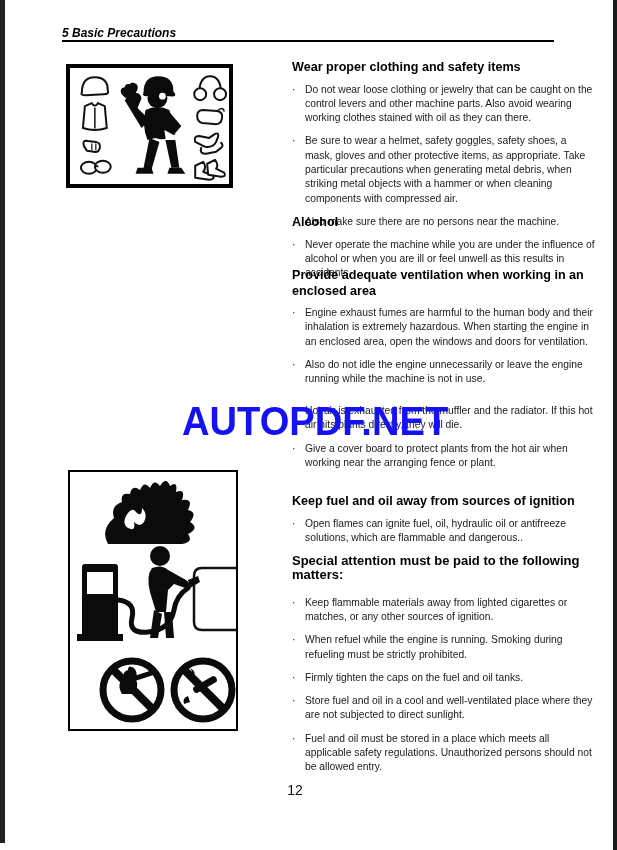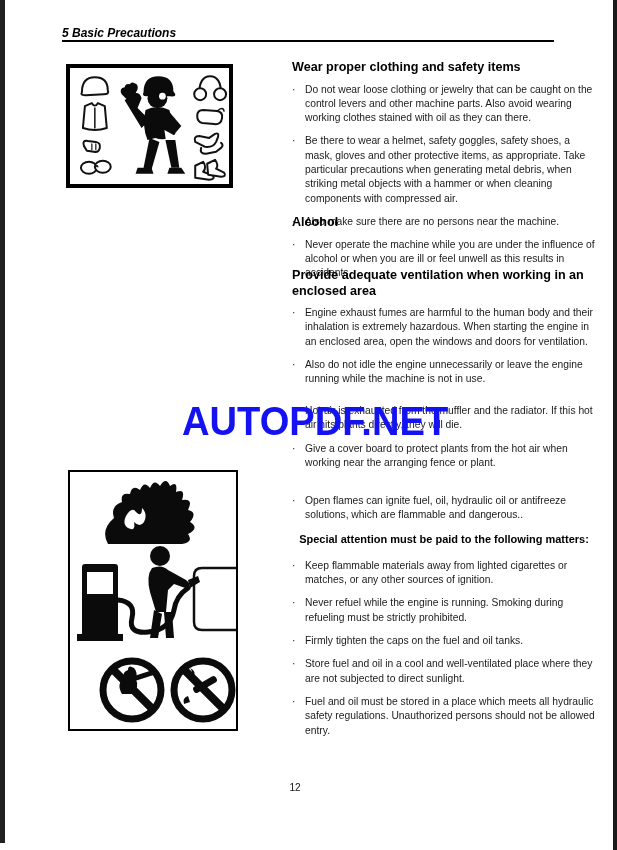--- a/index.html
+++ b/index.html
@@ -19,32 +19,32 @@
   .pict1{position:absolute;left:66px;top:64px;width:167px;height:124px;border:4px solid #000;background:#fff;box-sizing:border-box;}
   .pict2{position:absolute;left:68px;top:470px;width:170px;height:261px;border:2px solid #000;background:#fff;box-sizing:border-box;}
   .pict1 svg,.pict2 svg{display:block;width:100%;height:100%;}
 
   
   .sec{position:absolute;left:252px;width:304px;margin-left:40px;}
   .sec h2{margin:0 0 7px 0;font-size:12.6px;line-height:15.5px;font-weight:bold;color:#000;letter-spacing:0;}
   .bullet{display:flex;margin:0 0 9px 0;}
   .bullet .bm{flex:0 0 13px;font-size:10.3px;line-height:14.3px;color:#1a1a1a;}
   .bullet p{margin:0;font-size:10.3px;line-height:14.3px;color:#1a1a1a;}
-  .note{margin:3px 0 13px 0;font-size:11px;line-height:14.3px;font-weight:bold;color:#000;text-align:center;}
+  .note{margin:3px 0 13px 0;font-size:13px;line-height:14.3px;font-weight:bold;color:#000;}
 
   .s1{top:60px;} .s2{top:215px;} .s3{top:268px;} .s4{top:404px;} .s5{top:494px;}
 
   
   .watermark{
     position:absolute;left:182px;top:398px;z-index:6;
     font-size:41px;font-weight:bold;letter-spacing:0px;white-space:nowrap;
     transform:scaleX(0.93);transform-origin:left top;
   }
 
-  .pageno{position:absolute;top:782px;left:0;width:590px;text-align:center;font-size:10px;color:#111;}
+  .pageno{position:absolute;top:782px;left:0;width:590px;text-align:center;font-size:14px;color:#111;}
 </style>
 </head>
 <body>
 
 <div class="scan-bar-left"></div>
 <div class="scan-bar-right"></div>
 
 <div class="hdr">5 Basic Precautions</div>
 <div class="hdr-rule"></div>
 
@@ -154,21 +154,21 @@
 </div>
 
 <section class="sec s1">
   <h2>Wear proper clothing and safety items</h2>
   <div class="bullet">
     <span class="bm">·</span>
     <p>Do not wear loose clothing or jewelry that can be caught on the control levers and other machine parts. Also avoid wearing working clothes stained with oil as they can there.</p>
   </div>
   <div class="bullet">
     <span class="bm">·</span>
-    <p>Be there to wear a helmet, safety goggles, safety shoes, a mask, gloves and other protective items, as appropriate. Take particular precautions when generating metal debris, when striking metal objects with a hammer or when cleaning components with compressed air.</p>
+    <p>Be sure to wear a helmet, safety goggles, safety shoes, a mask, gloves and other protective items, as appropriate. Take particular precautions when generating metal debris, when striking metal objects with a hammer or when cleaning components with compressed air.</p>
   </div>
   <div class="bullet">
     <span class="bm">·</span>
     <p>Also make sure there are no persons near the machine.</p>
   </div>
 </section>
 
 <section class="sec s2">
   <h2>Alcohol</h2>
   <div class="bullet">
@@ -194,42 +194,43 @@
     <span class="bm">·</span>
     <p>Hot air is exhausted from the muffler and the radiator. If this hot air hits plants directly, they will die.</p>
   </div>
   <div class="bullet">
     <span class="bm">·</span>
     <p>Give a cover board to protect plants from the hot air when working near the arranging fence or plant.</p>
   </div>
 </section>
 
 <section class="sec s5">
+  <h2>Keep fuel and oil away from sources of ignition</h2>
   <div class="bullet">
     <span class="bm">·</span>
     <p>Open flames can ignite fuel, oil, hydraulic oil or antifreeze solutions, which are flammable and dangerous..</p>
   </div>
   <p class="note">Special attention must be paid to the following matters:</p>
   <div class="bullet">
     <span class="bm">·</span>
     <p>Keep flammable materials away from lighted cigarettes or matches, or any other sources of ignition.</p>
   </div>
   <div class="bullet">
     <span class="bm">·</span>
-    <p>Never refuel while the engine is running. Smoking during refueling must be strictly prohibited.</p>
+    <p>When refuel while the engine is running. Smoking during refueling must be strictly prohibited.</p>
   </div>
   <div class="bullet">
     <span class="bm">·</span>
     <p>Firmly tighten the caps on the fuel and oil tanks.</p>
   </div>
   <div class="bullet">
     <span class="bm">·</span>
     <p>Store fuel and oil in a cool and well-ventilated place where they are not subjected to direct sunlight.</p>
   </div>
   <div class="bullet">
     <span class="bm">·</span>
-    <p>Fuel and oil must be stored in a place which meets all hydraulic safety regulations. Unauthorized persons should not be allowed entry.</p>
+    <p>Fuel and oil must be stored in a place which meets all applicable safety regulations. Unauthorized persons should not be allowed entry.</p>
   </div>
 </section>
 
 <div class="watermark" style="color: rgb(20, 18, 240);">AUTOPDF.NET</div>
 
 <div class="pageno">12</div>
 
 </body></html>

